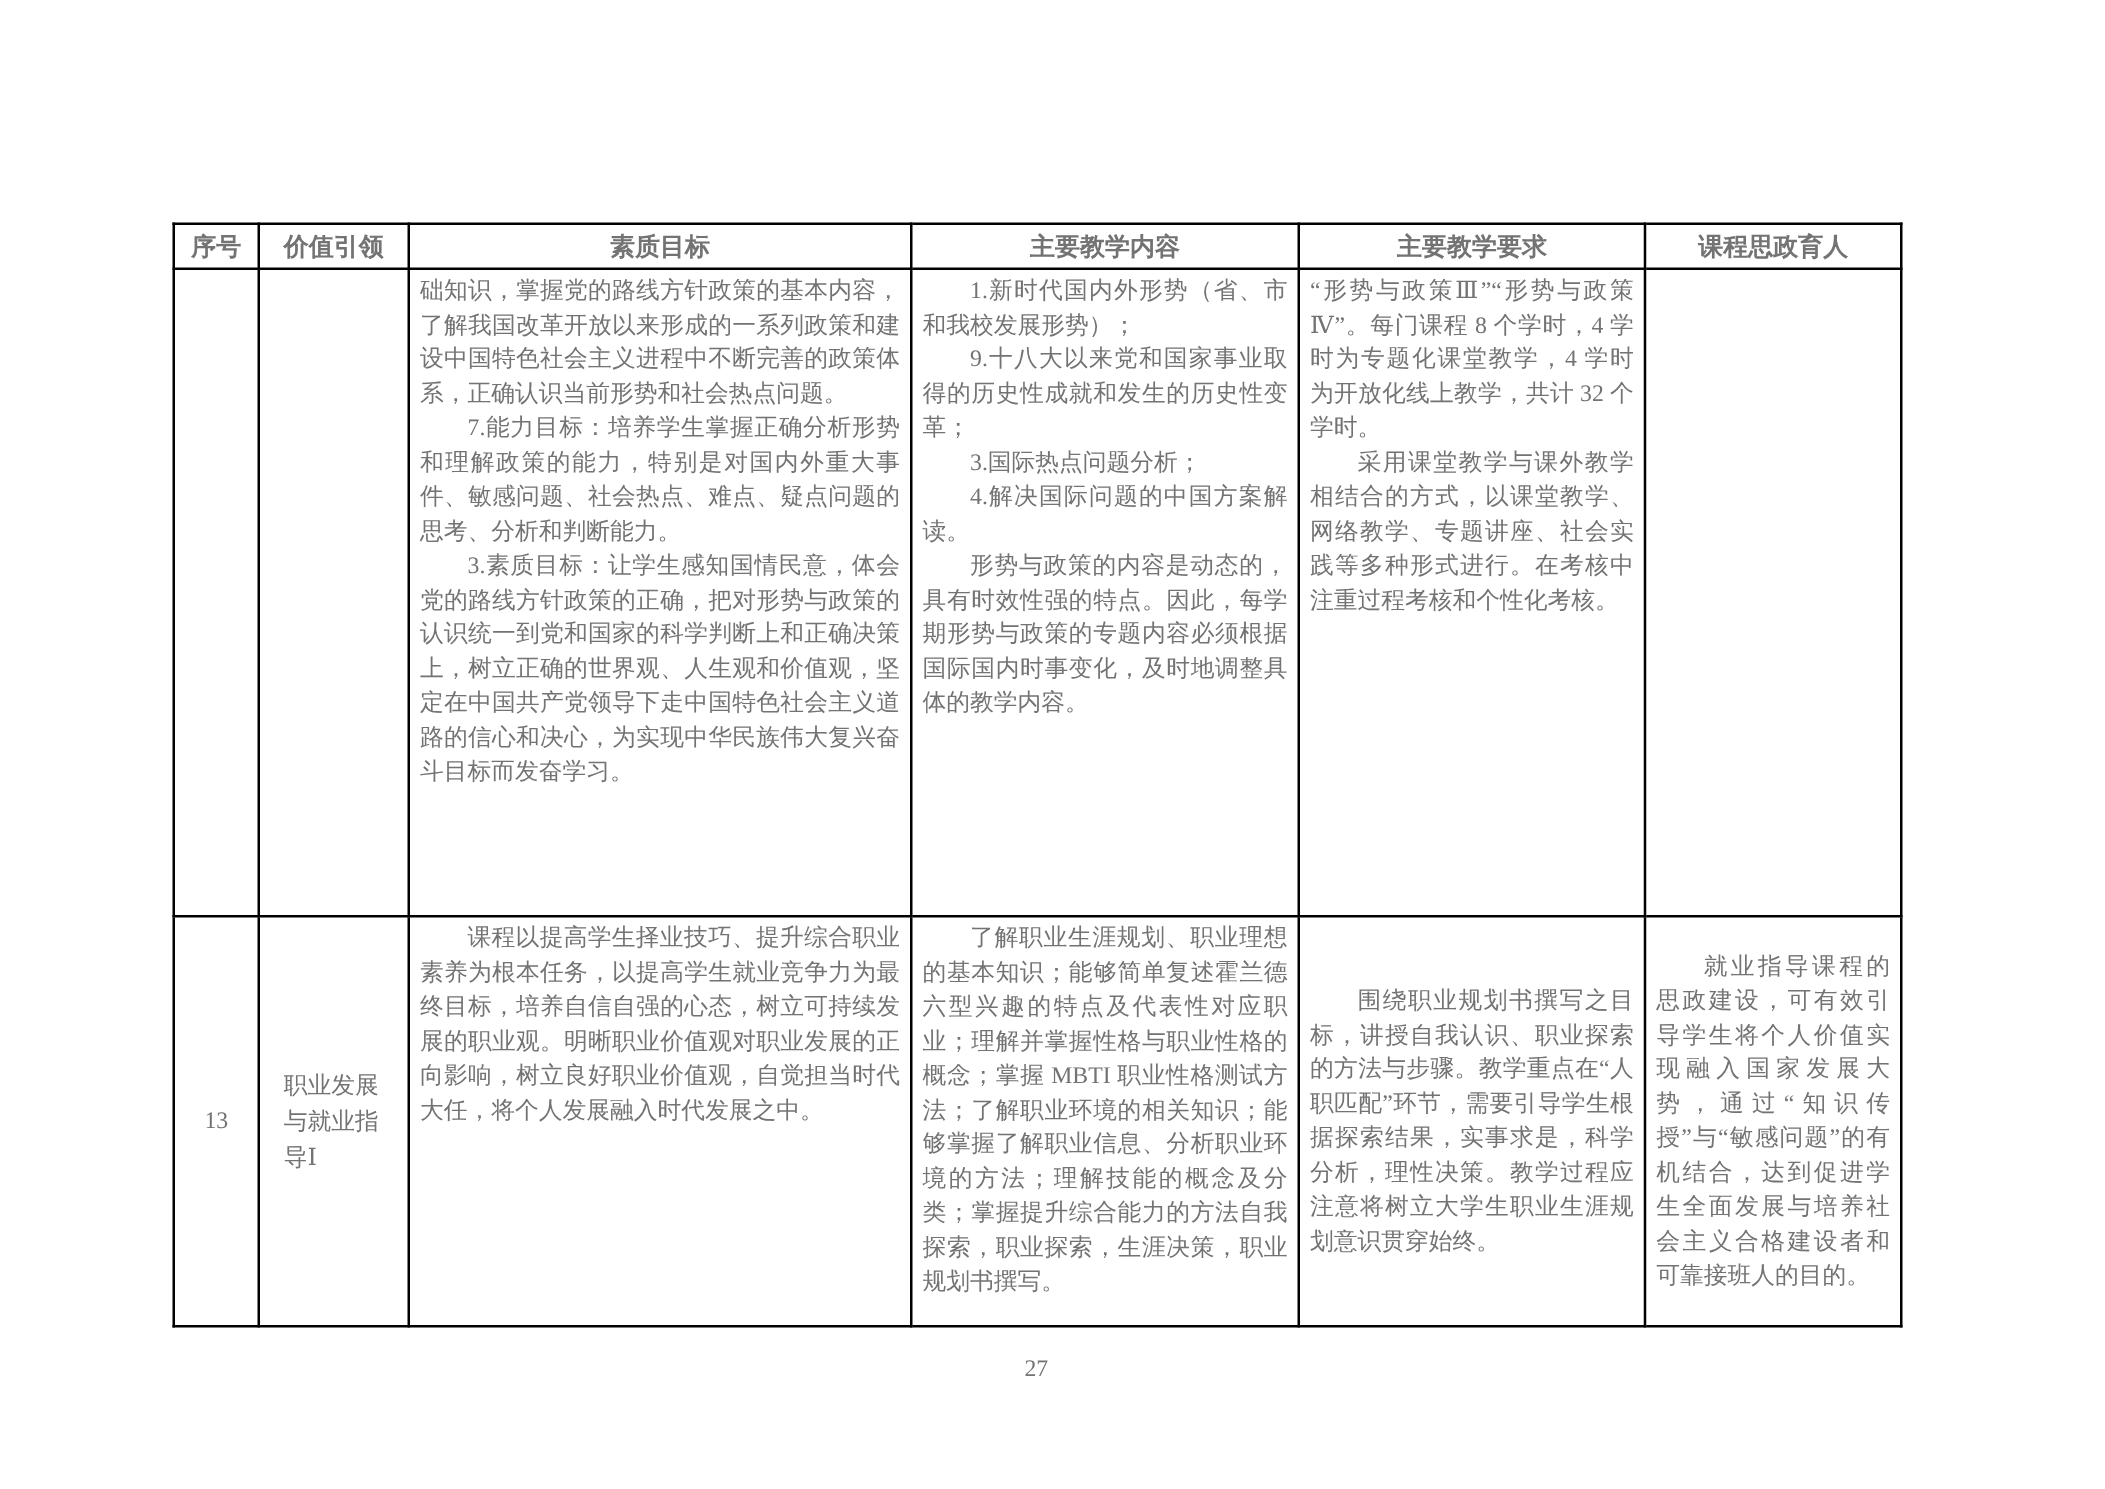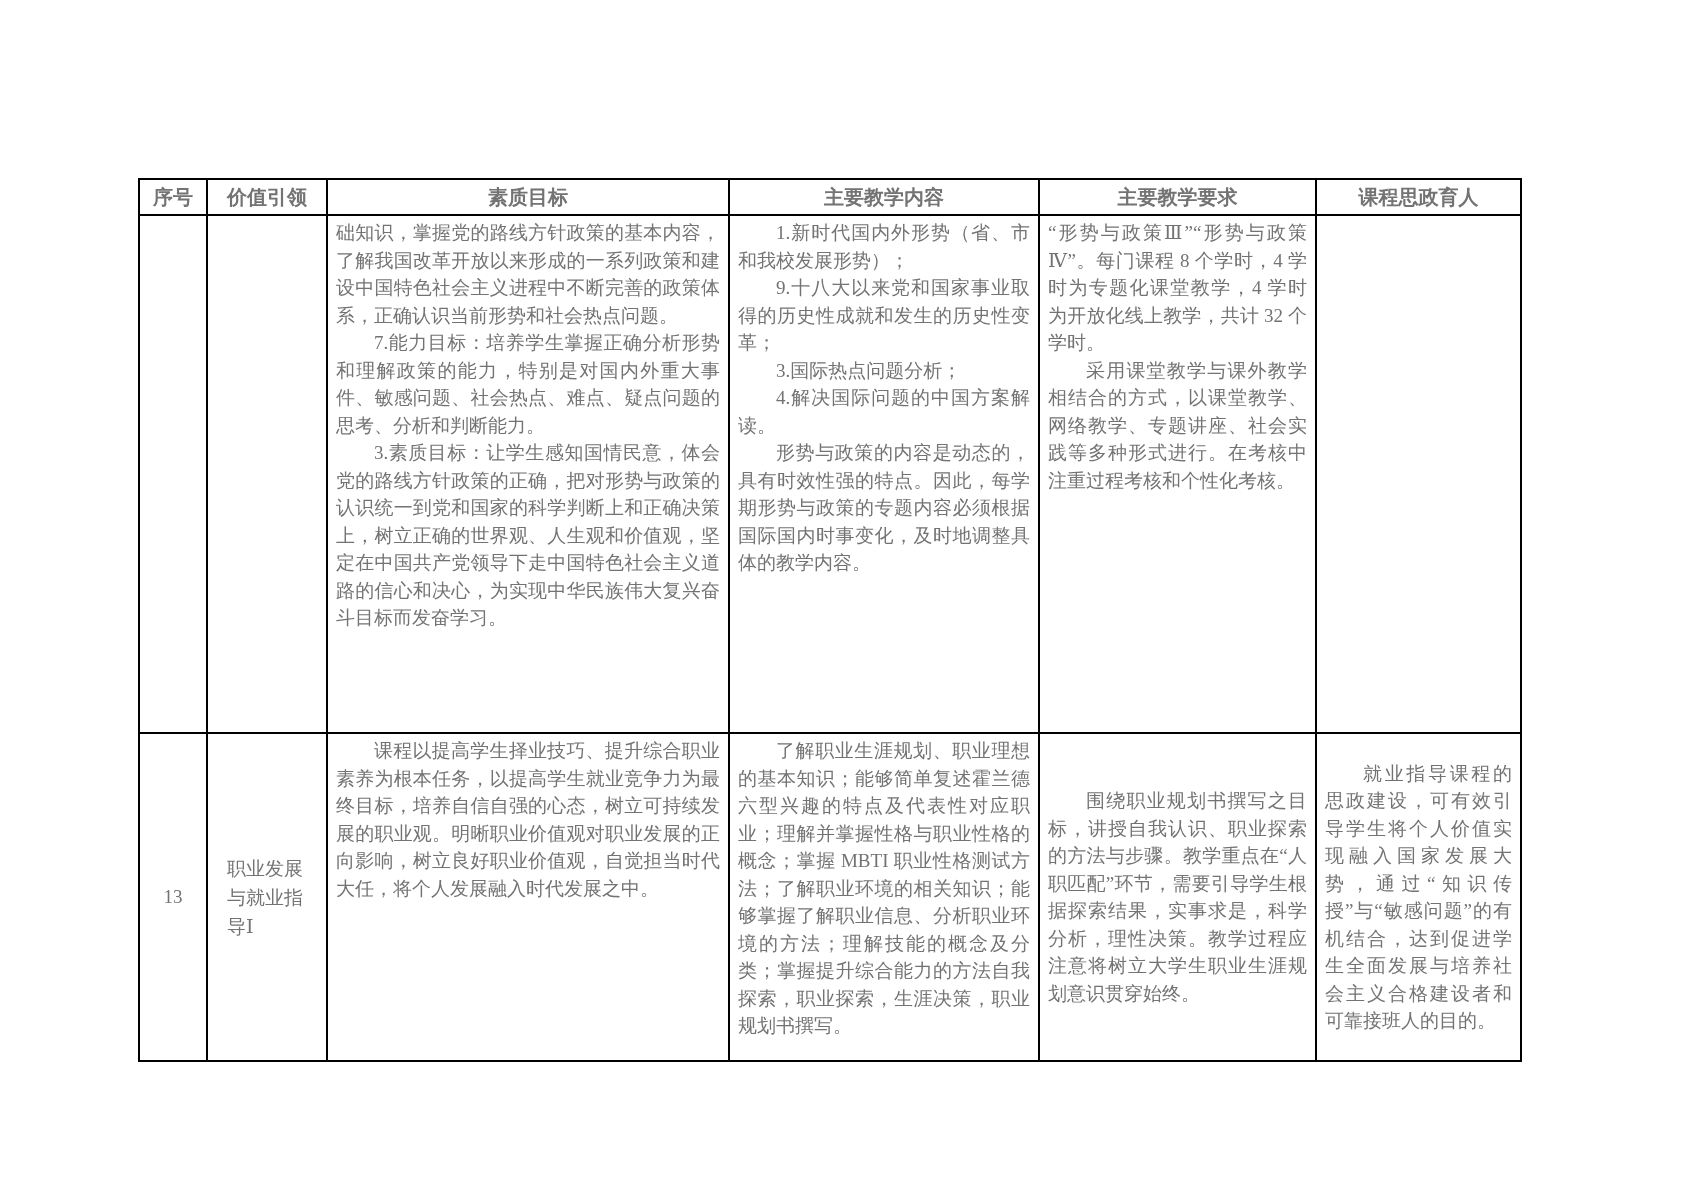--- a/index.html
+++ b/index.html
@@ -91,14 +91,15 @@
         <td class="vmid">
           <p class="para ind">围绕职业规划书撰写之目标，讲授自我认识、职业探索的方法与步骤。教学重点在“人职匹配”环节，需要引导学生根据探索结果，实事求是，科学分析，理性决策。教学过程应注意将树立大学生职业生涯规划意识贯穿始终。</p>
         </td>
         <td class="vmid">
           <p class="para ind">就业指导课程的思政建设，可有效引导学生将个人价值实现融入国家发展大势，通过“知识传授”与“敏感问题”的有机结合，达到促进学生全面发展与培养社会主义合格建设者和可靠接班人的目的。</p>
         </td>
       </tr>
     </tbody>
   </table>
 
+  <div class="page-number">27</div>
 
 </div>
 
 </body></html>

